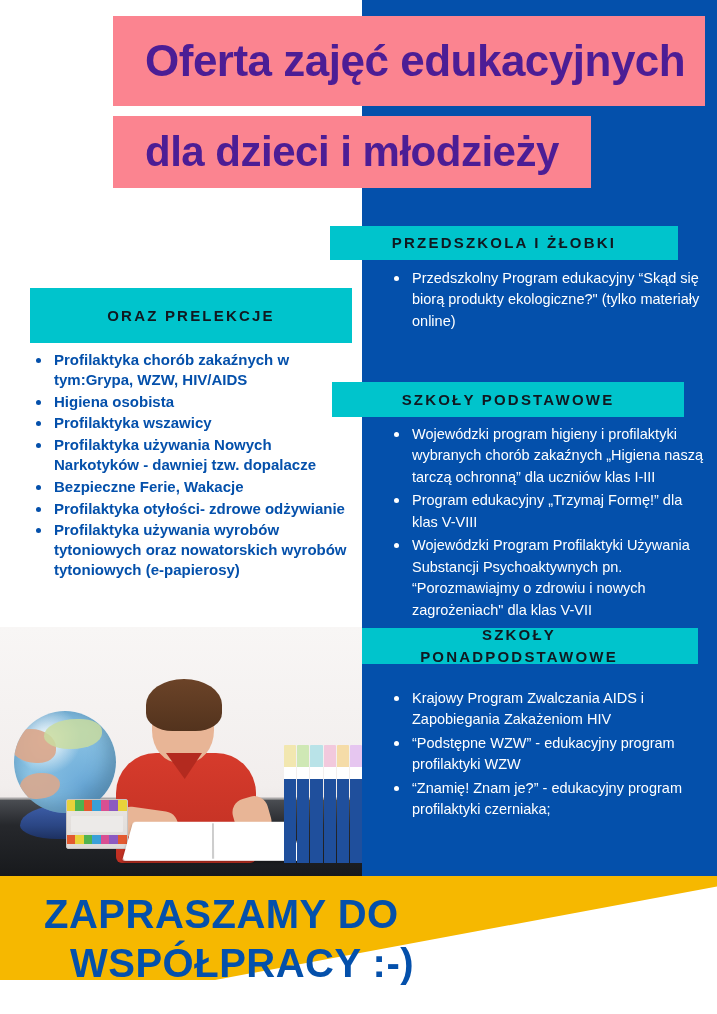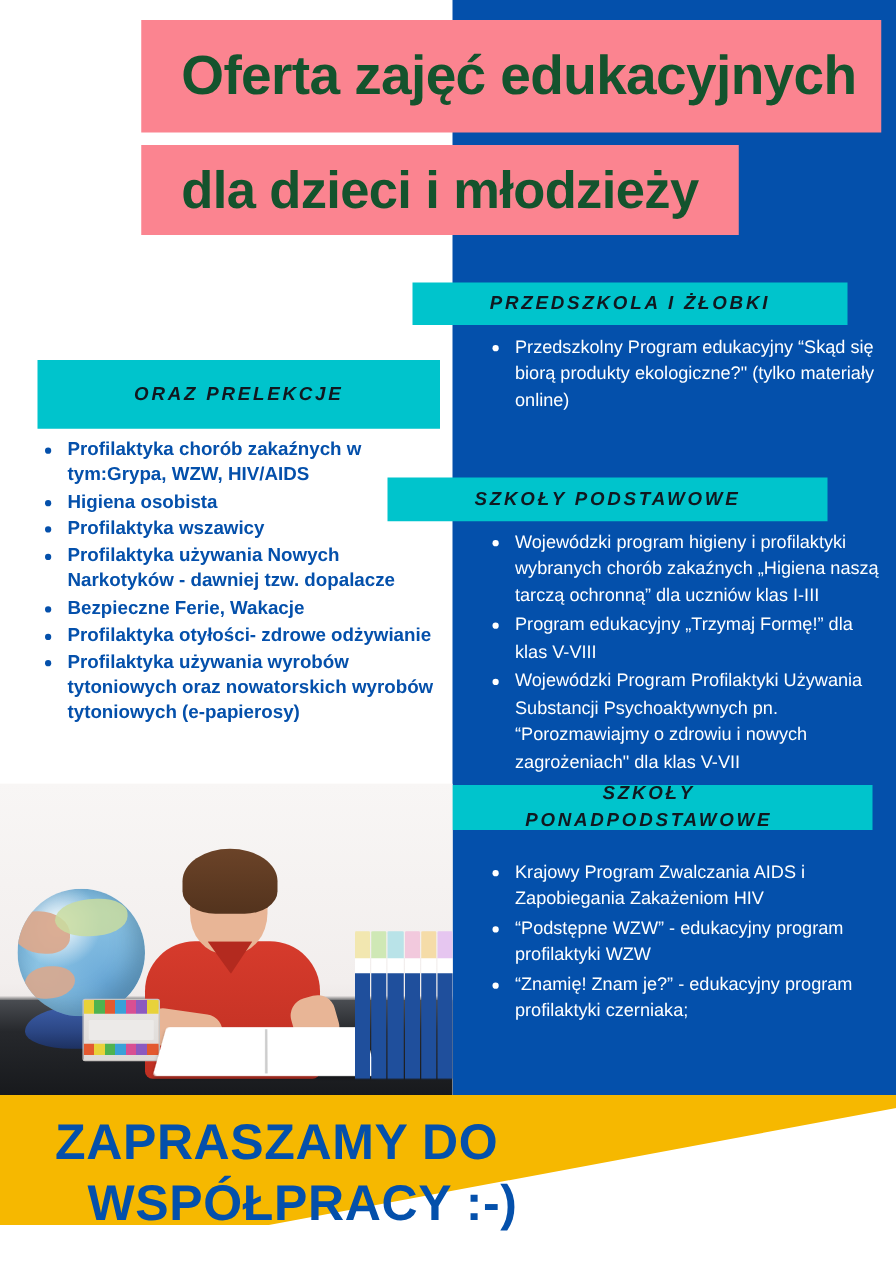--- a/index.html
+++ b/index.html
@@ -44,21 +44,21 @@
     padding-left: 32px;
   }
   .title-band-2 {
     left: 113px;
     top: 116px;
     width: 478px;
     height: 72px;
     padding-left: 32px;
   }
   .title-text {
-    color: #14532d;
+    color: #4c1d95;
     font-size: 44px;
     font-weight: bold;
     letter-spacing: -0.5px;
     line-height: 1;
     white-space: nowrap;
   }
   .title-text.small { font-size: 42px; }
 
   
   .teal-header {
@@ -71,26 +71,25 @@
     box-sizing: border-box;
   }
   .teal-header .ln {
     color: #101820;
     font-size: 15px;
     font-weight: bold;
     letter-spacing: 2.2px;
     line-height: 1.45;
     text-align: center;
     white-space: nowrap;
-    font-style: italic;
   }
 
   .hdr-akcje     { left: 30px;  top: 288px; width: 322px; height: 55px; }
   .hdr-przed     { left: 330px; top: 226px; width: 348px; height: 34px; }
-  .hdr-podst     { left: 310px; top: 382px; width: 352px; height: 35px; }
+  .hdr-podst     { left: 332px; top: 382px; width: 352px; height: 35px; }
   .hdr-ponad     { left: 340px; top: 628px; width: 358px; height: 36px; }
 
   
   ul.blist {
     position: absolute;
     margin: 0;
     padding: 0 0 0 20px;
     list-style: none;
     box-sizing: border-box;
   }

